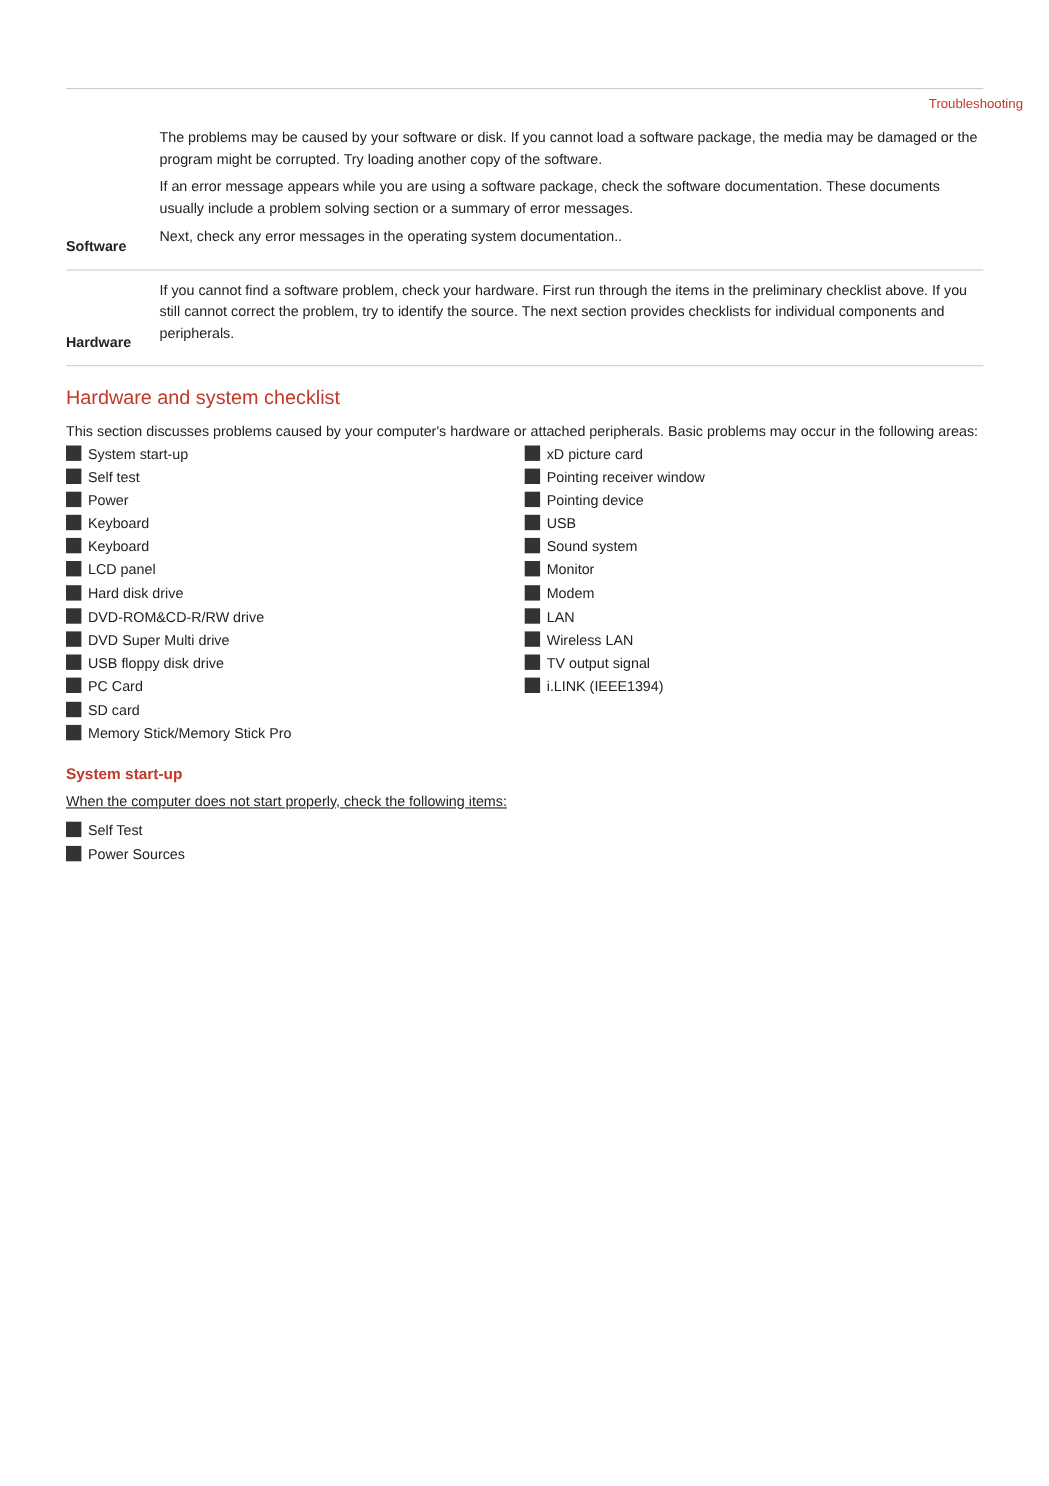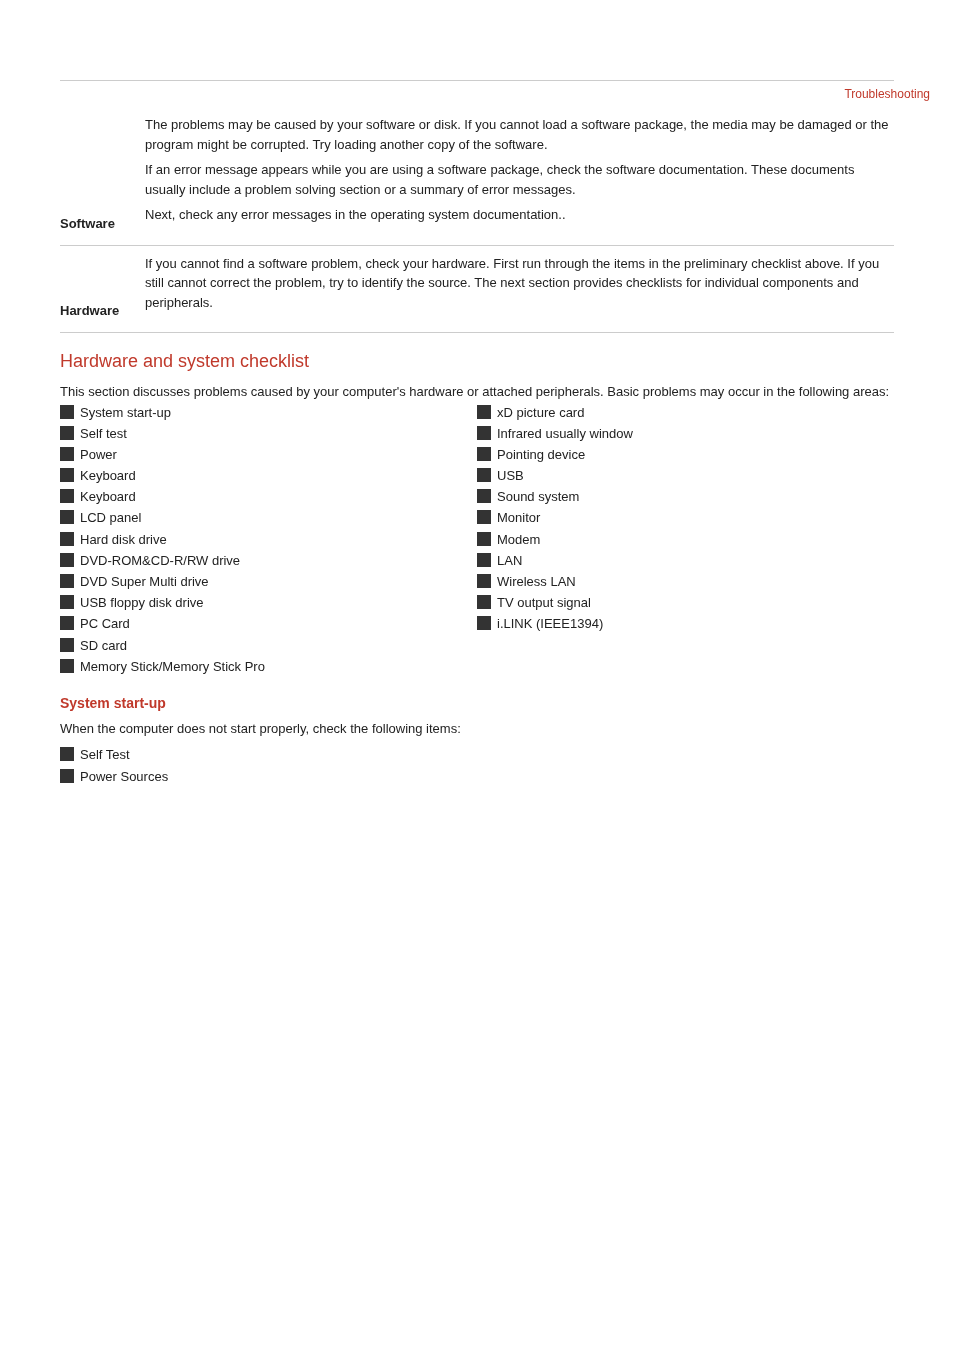--- a/index.html
+++ b/index.html
@@ -126,20 +126,21 @@
       font-weight: bold;
       font-size: 14px;
       margin-top: 16px;
       margin-bottom: 8px;
     }
 
     .system-startup-intro {
       font-size: 13px;
       line-height: 1.5;
       margin-bottom: 8px;
+      text-decoration: underline;
     }
 
     .single-list {
       margin-left: 0;
     }
   </style>
 </head>
 <body>
 
 <div class="page">
@@ -235,21 +236,21 @@
         </div>
       </div>
 
       <div class="list-col">
         <div class="list-item">
           <span class="bullet"></span>
           <span>xD picture card</span>
         </div>
         <div class="list-item">
           <span class="bullet"></span>
-          <span>Infrared usually window</span>
+          <span>Pointing receiver window</span>
         </div>
         <div class="list-item">
           <span class="bullet"></span>
           <span>Pointing device</span>
         </div>
         <div class="list-item">
           <span class="bullet"></span>
           <span>USB</span>
         </div>
         <div class="list-item">

